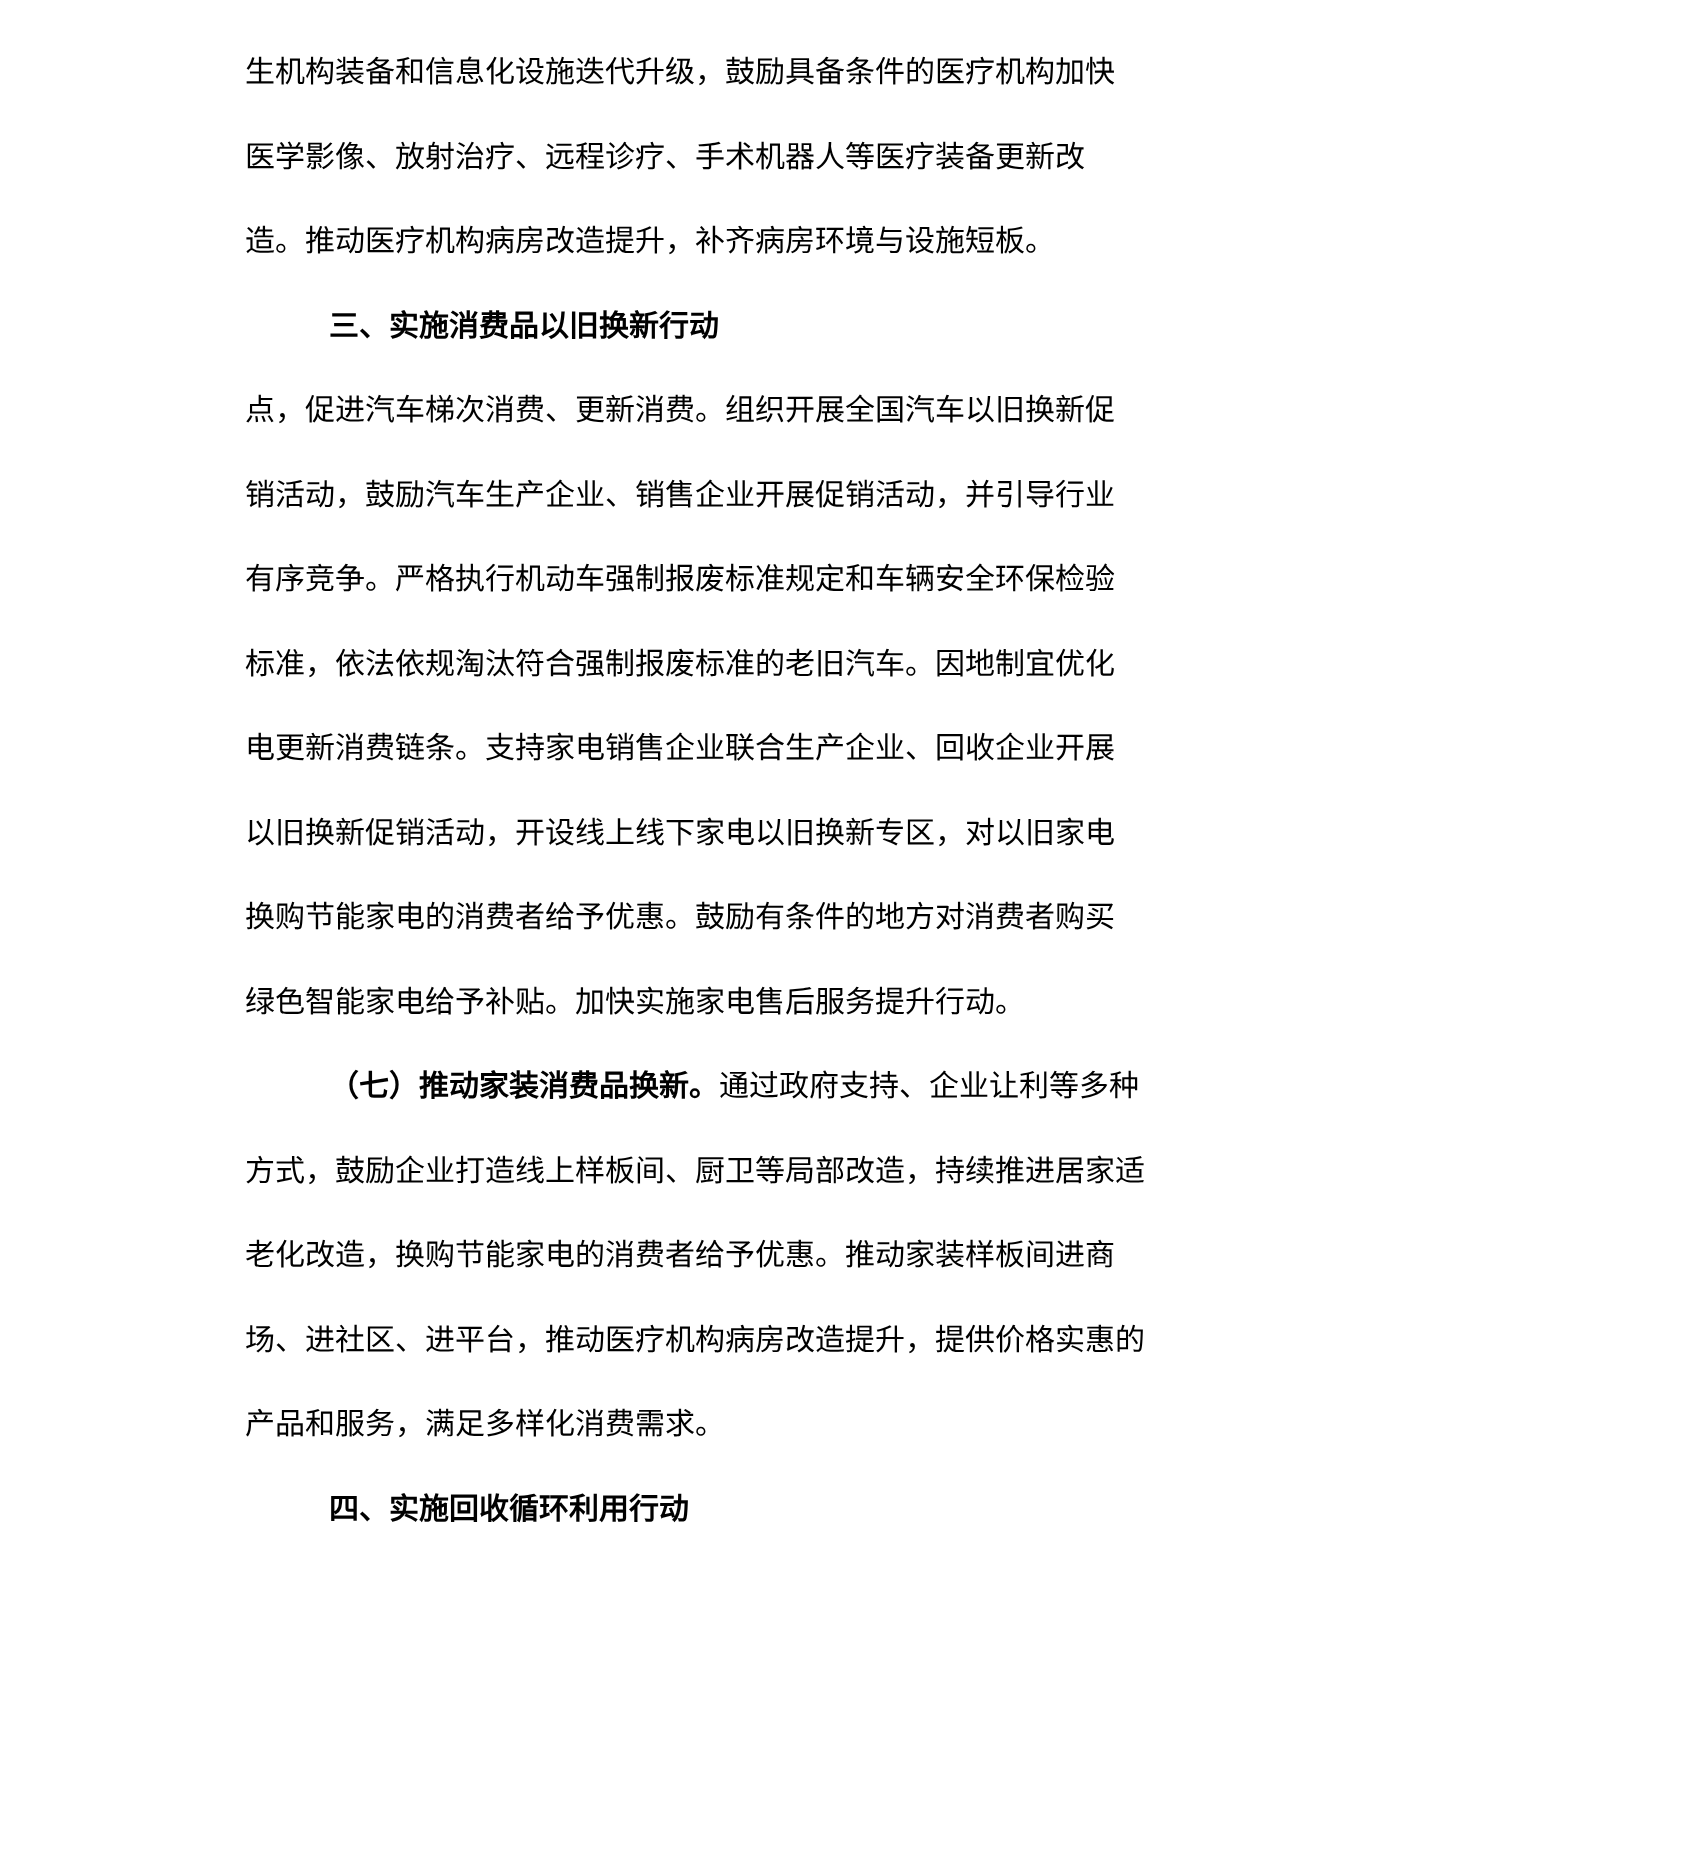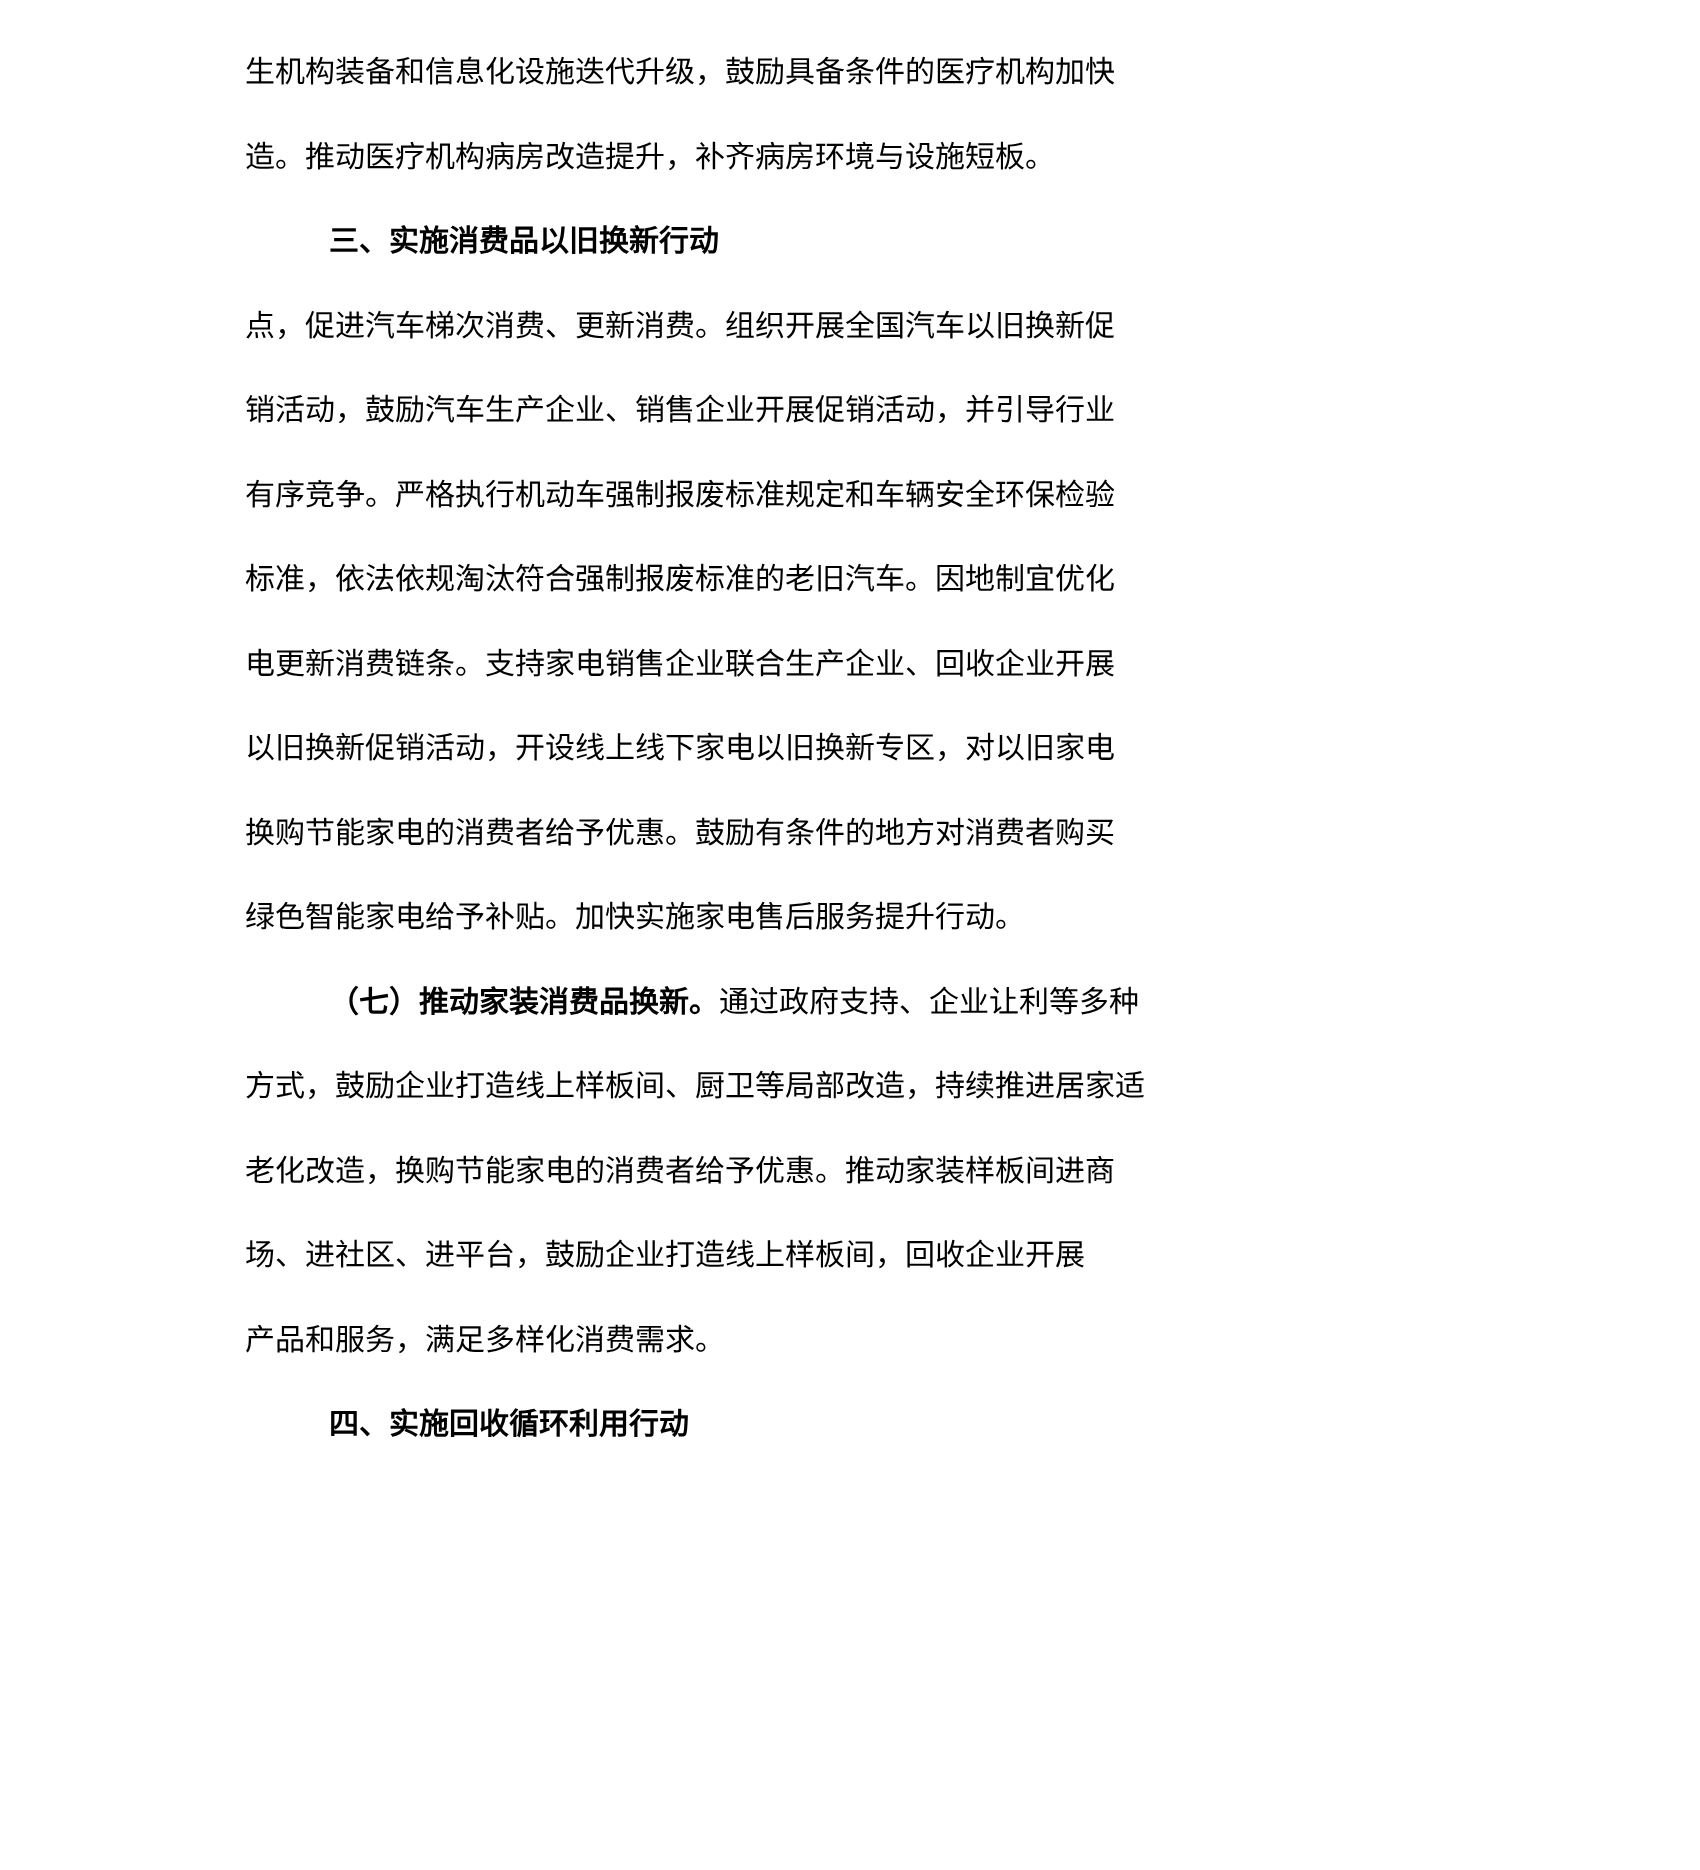--- a/index.html
+++ b/index.html
@@ -41,30 +41,31 @@
   .seg-body {
     font-weight: 400;
   }
 </style>
 </head>
 <body>
 
 <div class="page">
   <div class="doc">
       <div class="text-line"><span class="seg-body">生机构装备和信息化设施迭代升级，鼓励具备条件的医疗机构加快</span></div>
+      <div class="text-line"><span class="seg-body">医学影像、放射治疗、远程诊疗、手术机器人等医疗装备更新改</span></div>
       <div class="text-line"><span class="seg-body">造。推动医疗机构病房改造提升，补齐病房环境与设施短板。</span></div>
       <div class="text-line indent"><span class="seg-heading">三、实施消费品以旧换新行动</span></div>
       <div class="text-line"><span class="seg-body">点，促进汽车梯次消费、更新消费。组织开展全国汽车以旧换新促</span></div>
       <div class="text-line"><span class="seg-body">销活动，鼓励汽车生产企业、销售企业开展促销活动，并引导行业</span></div>
       <div class="text-line"><span class="seg-body">有序竞争。严格执行机动车强制报废标准规定和车辆安全环保检验</span></div>
       <div class="text-line"><span class="seg-body">标准，依法依规淘汰符合强制报废标准的老旧汽车。因地制宜优化</span></div>
       <div class="text-line"><span class="seg-body">电更新消费链条。支持家电销售企业联合生产企业、回收企业开展</span></div>
       <div class="text-line"><span class="seg-body">以旧换新促销活动，开设线上线下家电以旧换新专区，对以旧家电</span></div>
       <div class="text-line"><span class="seg-body">换购节能家电的消费者给予优惠。鼓励有条件的地方对消费者购买</span></div>
       <div class="text-line"><span class="seg-body">绿色智能家电给予补贴。加快实施家电售后服务提升行动。</span></div>
       <div class="text-line indent"><span class="seg-lead">（七）推动家装消费品换新。</span><span class="seg-body">通过政府支持、企业让利等多种</span></div>
       <div class="text-line"><span class="seg-body">方式，鼓励企业打造线上样板间、厨卫等局部改造，持续推进居家适</span></div>
       <div class="text-line"><span class="seg-body">老化改造，换购节能家电的消费者给予优惠。推动家装样板间进商</span></div>
-      <div class="text-line"><span class="seg-body">场、进社区、进平台，鼓励企业打造线上样板间，回收企业开展</span></div>
+      <div class="text-line"><span class="seg-body">场、进社区、进平台，推动医疗机构病房改造提升，提供价格实惠的</span></div>
       <div class="text-line"><span class="seg-body">产品和服务，满足多样化消费需求。</span></div>
       <div class="text-line indent"><span class="seg-heading">四、实施回收循环利用行动</span></div>
     </div>
 </div>
 
 </body></html>

